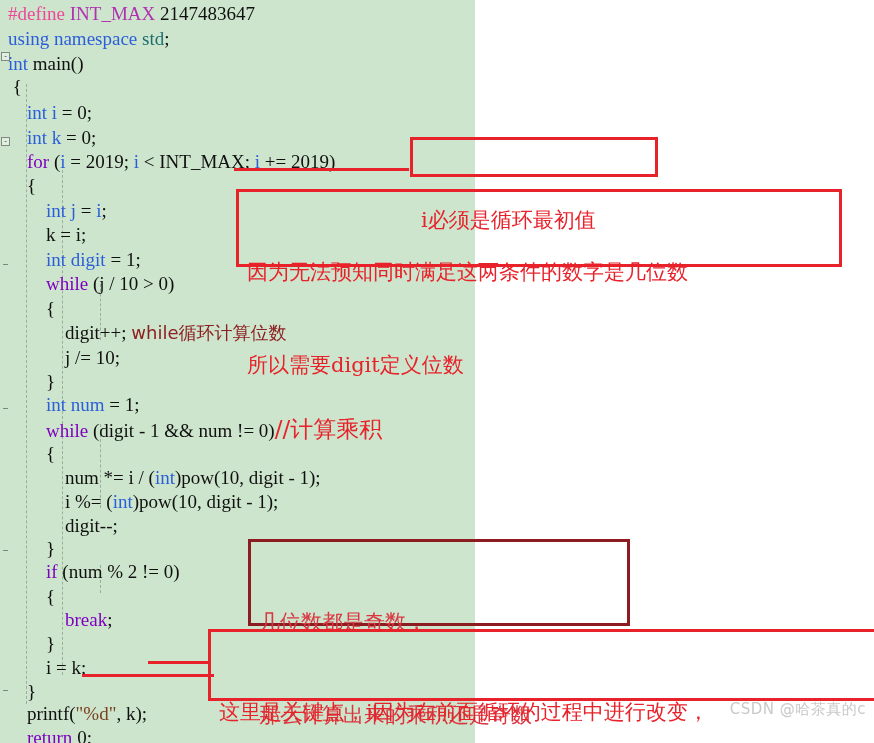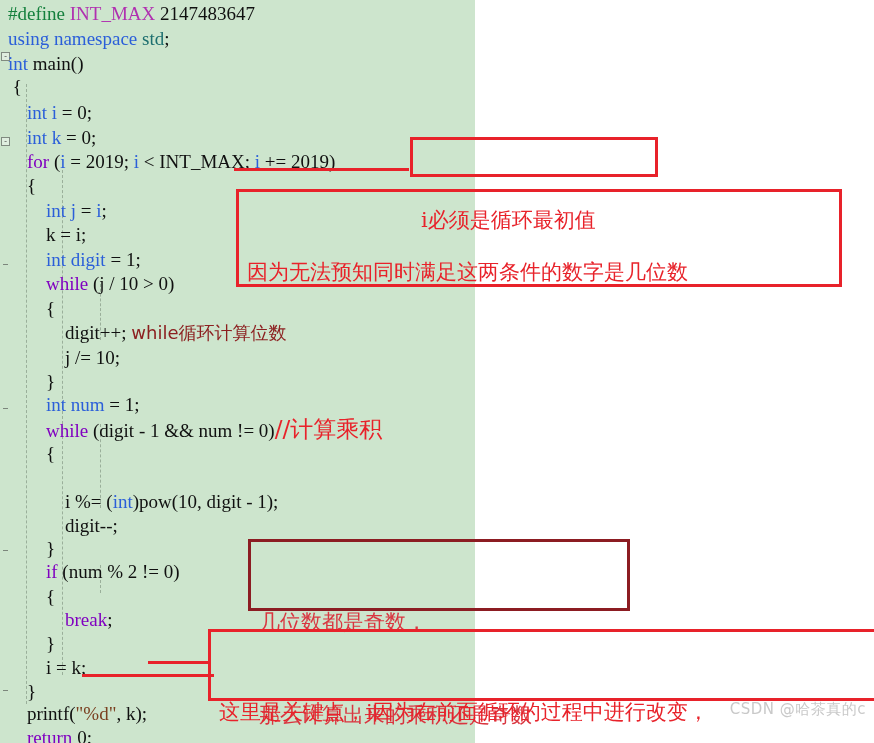--- a/index.html
+++ b/index.html
@@ -66,21 +66,21 @@
     color: #101010;
   }
   .line {
     position: absolute;
     left: 8px;
     white-space: pre;
   }
   .kw      { color: #8000c0; }        
   .type    { color: #2b5fd9; }        
   .ident   { color: #101010; }
-  .pre     { color: #15803d; }        
+  .pre     { color: #ec4899; }        
   .macro   { color: #b030b0; }        
   .std     { color: #2b5fd9; }
   .num     { color: #101010; }
   .str     { color: #7a4020; }
   .var     { color: #2b5fd9; }
   .cmt-red { color: #e8222a; font-family: "DejaVu Sans", sans-serif; font-size:23px;}
   .note-inline {
     color: #8c2020;
     font-family: "DejaVu Sans", sans-serif;
     font-size: 18px;
@@ -172,20 +172,21 @@
     <div class="line" style="top:344px;">&nbsp;&nbsp;&nbsp;&nbsp;&nbsp;&nbsp;&nbsp;&nbsp;&nbsp;&nbsp;&nbsp;&nbsp;<span class="ident">j</span> /= <span class="num">10</span>;</div>
 
     <div class="line" style="top:368px;">&nbsp;&nbsp;&nbsp;&nbsp;&nbsp;&nbsp;&nbsp;&nbsp;}</div>
 
     <div class="line" style="top:391px;">&nbsp;&nbsp;&nbsp;&nbsp;&nbsp;&nbsp;&nbsp;&nbsp;<span class="type">int</span> <span class="var">num</span> = <span class="num">1</span>;</div>
 
     <div class="line" style="top:415px;">&nbsp;&nbsp;&nbsp;&nbsp;&nbsp;&nbsp;&nbsp;&nbsp;<span class="kw">while</span> (<span class="ident">digit</span> - <span class="num">1</span> &amp;&amp; <span class="ident">num</span> != <span class="num">0</span>)<span class="cmt-red">//计算乘积</span></div>
 
     <div class="line" style="top:440px;">&nbsp;&nbsp;&nbsp;&nbsp;&nbsp;&nbsp;&nbsp;&nbsp;{</div>
 
+    <div class="line" style="top:464px;">&nbsp;&nbsp;&nbsp;&nbsp;&nbsp;&nbsp;&nbsp;&nbsp;&nbsp;&nbsp;&nbsp;&nbsp;<span class="ident">num</span> *= <span class="ident">i</span> / (<span class="type">int</span>)<span class="ident">pow</span>(<span class="num">10</span>, <span class="ident">digit</span> - <span class="num">1</span>);</div>
 
     <div class="line" style="top:488px;">&nbsp;&nbsp;&nbsp;&nbsp;&nbsp;&nbsp;&nbsp;&nbsp;&nbsp;&nbsp;&nbsp;&nbsp;<span class="ident">i</span> %= (<span class="type">int</span>)<span class="ident">pow</span>(<span class="num">10</span>, <span class="ident">digit</span> - <span class="num">1</span>);</div>
 
     <div class="line" style="top:512px;">&nbsp;&nbsp;&nbsp;&nbsp;&nbsp;&nbsp;&nbsp;&nbsp;&nbsp;&nbsp;&nbsp;&nbsp;<span class="ident">digit</span>--;</div>
 
     <div class="line" style="top:535px;">&nbsp;&nbsp;&nbsp;&nbsp;&nbsp;&nbsp;&nbsp;&nbsp;}</div>
 
     <div class="line" style="top:558px;">&nbsp;&nbsp;&nbsp;&nbsp;&nbsp;&nbsp;&nbsp;&nbsp;<span class="kw">if</span> (<span class="ident">num</span> % <span class="num">2</span> != <span class="num">0</span>)</div>
 
     <div class="line" style="top:583px;">&nbsp;&nbsp;&nbsp;&nbsp;&nbsp;&nbsp;&nbsp;&nbsp;{</div>
@@ -205,25 +206,26 @@
   </div>
 
   <div class="underline" style="left:234px; top:168px; width:175px;"></div>
   <div class="underline" style="left:82px; top:674px; width:132px;"></div>
   <div class="underline" style="left:148px; top:661px; width:62px;"></div>
 
   <div class="note-box red" style="left:410px; top:137px; width:248px; height:40px;">
     <span class="ln">i必须是循环最初值</span>
   </div>
 
-  <div class="note-box red" style="left:236px; top:189px; width:606px; height:98px;">
+  <div class="note-box red" style="left:236px; top:189px; width:606px; height:78px;">
     <span class="ln">因为无法预知同时满足这两条件的数字是几位数</span>
-  </div>
-
-  <div class="note-box maroon" style="left:248px; top:539px; width:382px; height:72px; color:#d93640;">
+    <span class="ln">所以需要digit定义位数</span>
+  </div>
+
+  <div class="note-box maroon" style="left:248px; top:539px; width:382px; height:87px; color:#d93640;">
     <span class="ln">几位数都是奇数，</span>
     <span class="ln">那么计算出来的乘积还是奇数</span>
   </div>
 
   <div class="note-box red" style="left:208px; top:629px; width:766px; height:72px;">
     <span class="ln">这里是关键点，i因为在前面循环的过程中进行改变，</span>
     
   </div>
 
   <div id="watermark">CSDN @哈茶真的c</div>

